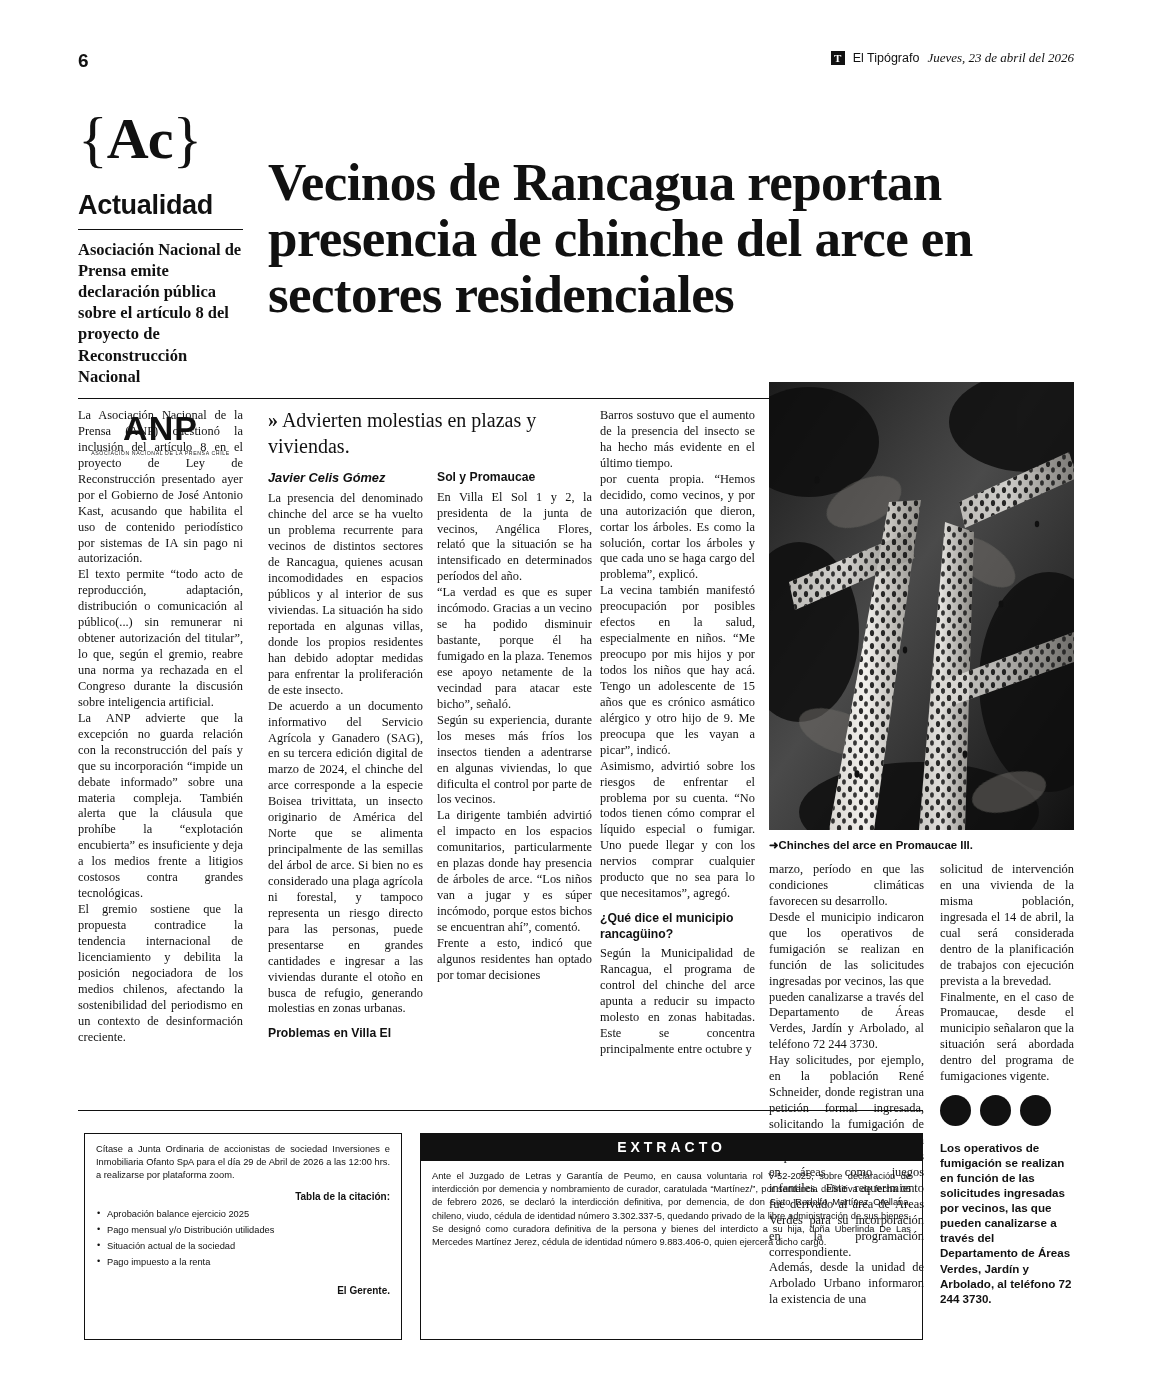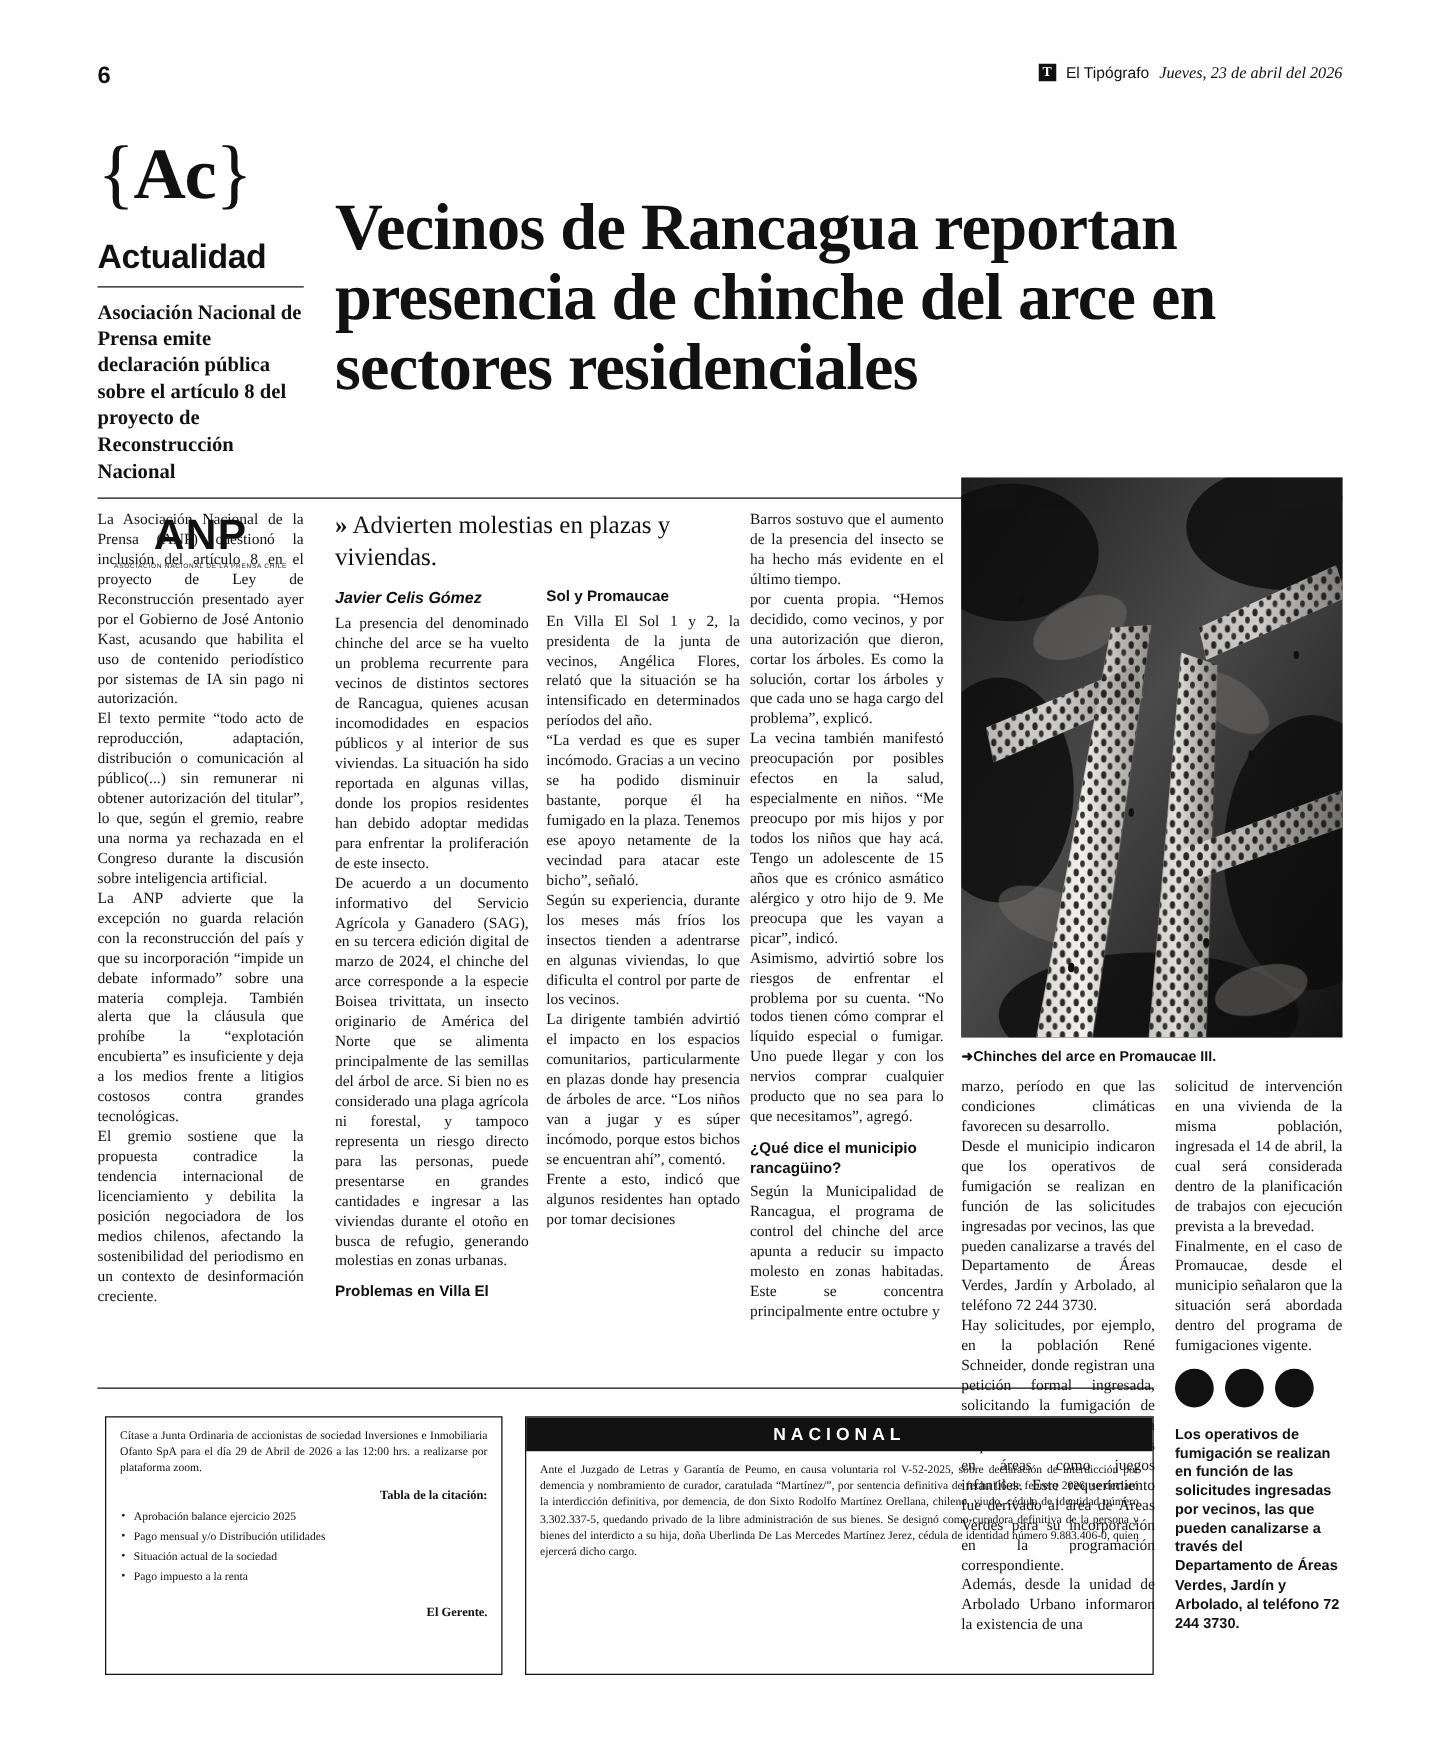--- a/index.html
+++ b/index.html
@@ -121,21 +121,21 @@
   #notice-citacion { left:84px; top:1133px; width:318px; height:207px; }
   #notice-extracto { left:420px; top:1133px; width:503px; height:207px; }
 
   .notice-head {
     background:#111; color:#fff; text-align:center;
     font-family:"Liberation Sans", sans-serif; font-weight:bold;
     letter-spacing:4px; font-size:14px; padding:5px 0 6px 0;
   }
   .notice-body {
     padding:9px 11px 8px 11px;
-    font-family:Liberation Serif, serif;
+    font-family:Liberation Sans, sans-serif;
     font-size:9.3px; line-height:1.42; text-align:justify;
   }
   .notice-body p { margin:0 0 7px 0; }
   .notice-sub {
     font-weight:bold; font-size:10px; margin:4px 0 4px 0; text-align:right;
   }
   .notice-list { list-style:none; margin:0; padding:0; }
   .notice-list li { position:relative; padding-left:11px; margin-bottom:3px; }
   .notice-list li:before { content:"\2022"; position:absolute; left:1px; top:-1px; }
   .notice-sign {
@@ -308,19 +308,19 @@
         <li>Aprobación balance ejercicio 2025</li>
         <li>Pago mensual y/o Distribución utilidades</li>
         <li>Situación actual de la sociedad</li>
         <li>Pago impuesto a la renta</li>
       </ul>
       <div class="notice-sign">El Gerente.</div>
     </div>
   </div>
 
   <div class="notice" id="notice-extracto">
-    <div class="notice-head">NACIONAL</div>
+    <div class="notice-head">EXTRACTO</div>
     <div class="notice-body">
       <p>Ante el Juzgado de Letras y Garantía de Peumo, en causa voluntaria rol V-52-2025, sobre declaración de interdicción por demencia y nombramiento de curador, caratulada “Martínez/”, por sentencia definitiva de fecha 06 de febrero 2026, se declaró la interdicción definitiva, por demencia, de don Sixto Rodolfo Martínez Orellana, chileno, viudo, cédula de identidad número 3.302.337-5, quedando privado de la libre administración de sus bienes. Se designó como curadora definitiva de la persona y bienes del interdicto a su hija, doña Uberlinda De Las Mercedes Martínez Jerez, cédula de identidad número 9.883.406-0, quien ejercerá dicho cargo.</p>
     </div>
   </div>
 
 </div>
 
 </body></html>

